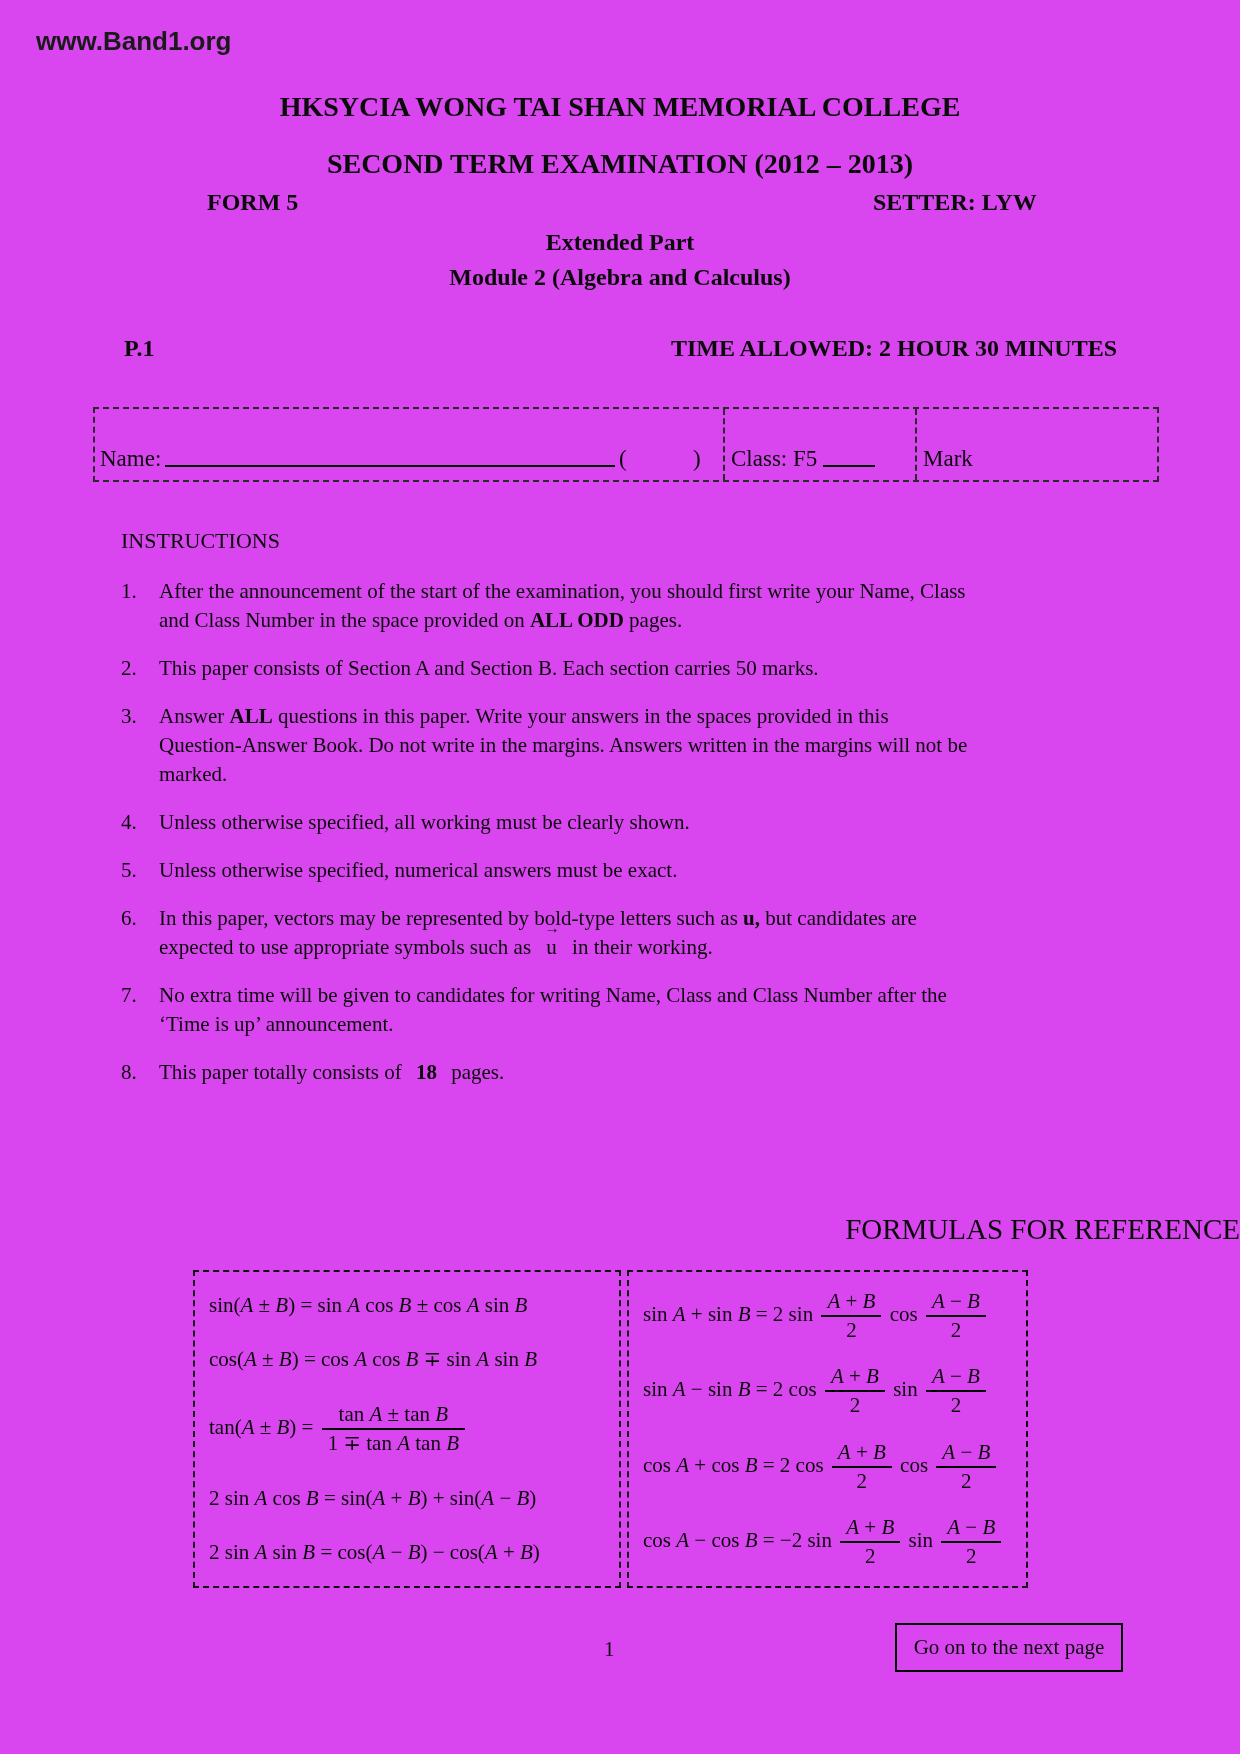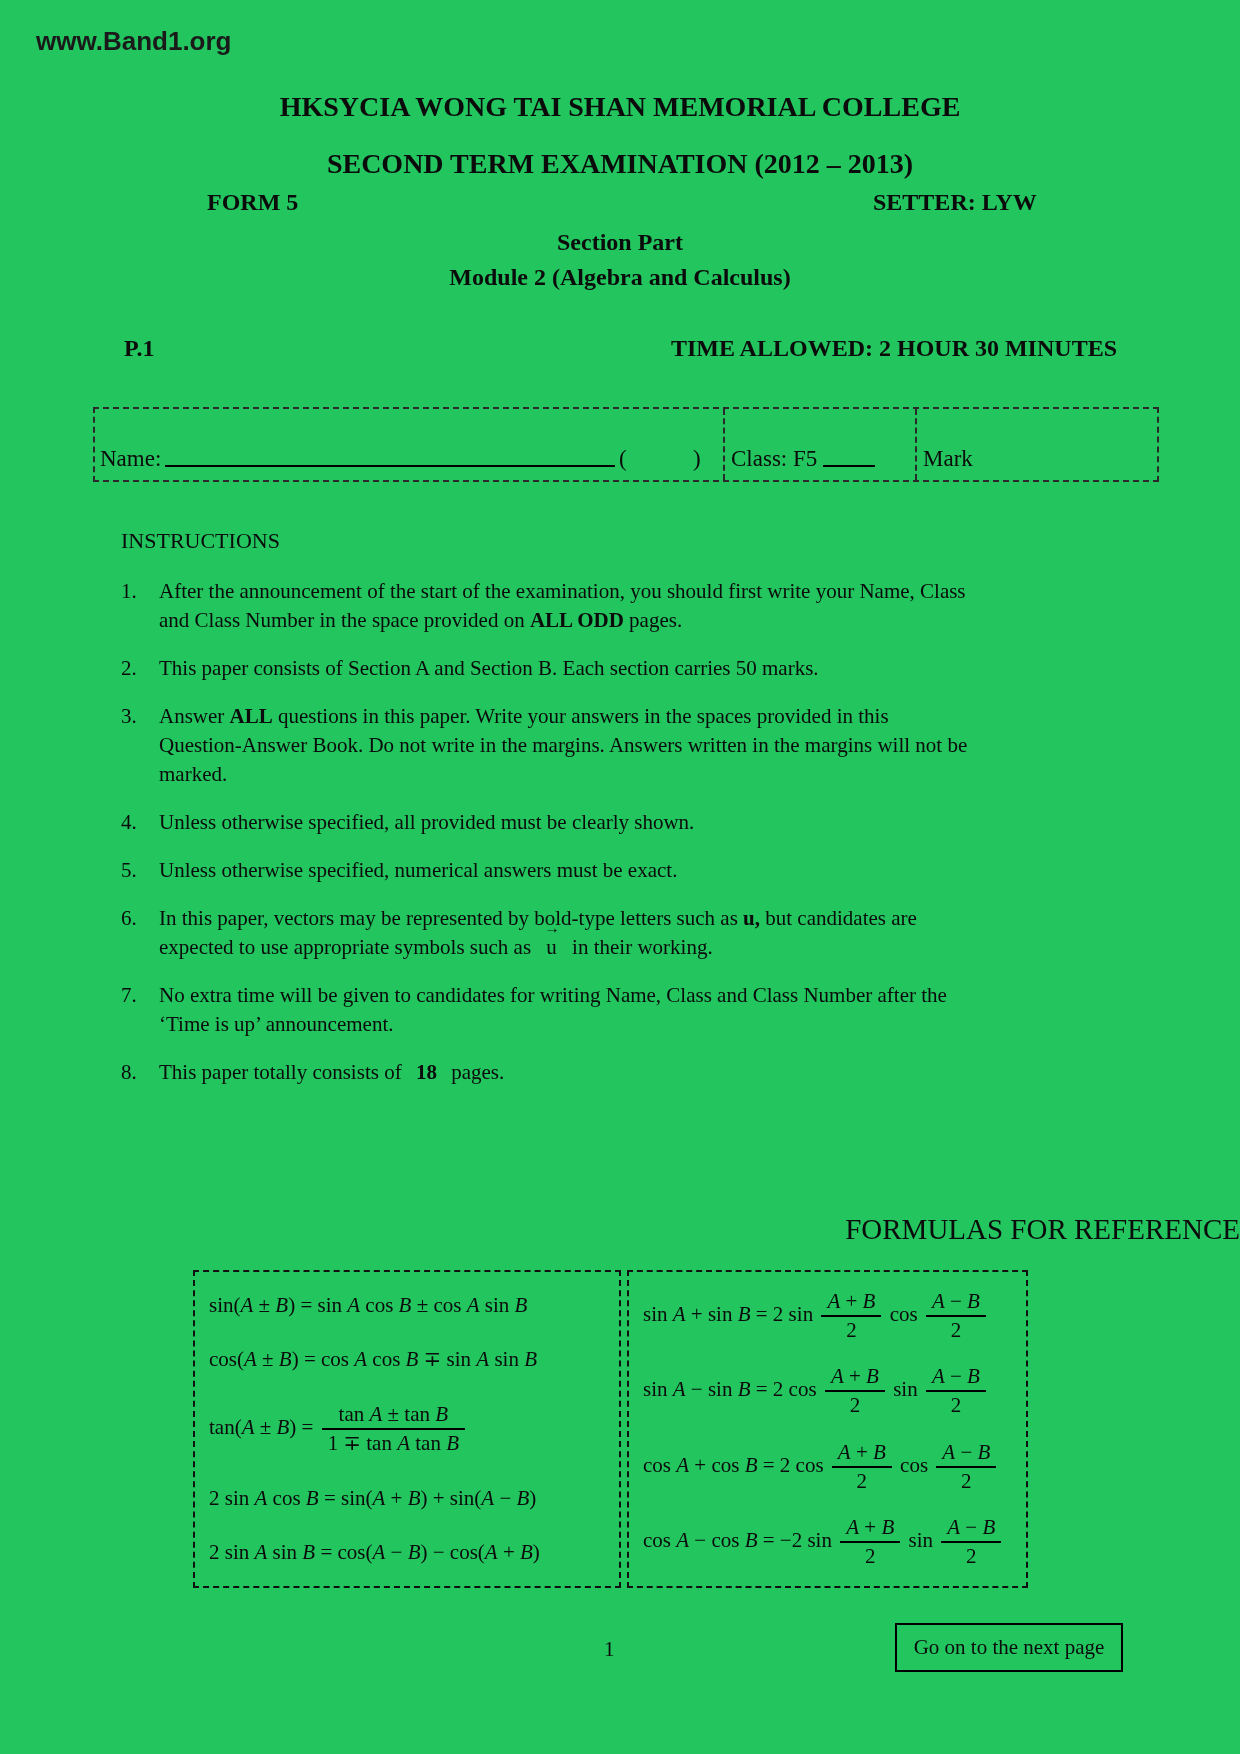--- a/index.html
+++ b/index.html
@@ -1,19 +1,19 @@
 <!DOCTYPE html>
 <html><head>
 <meta charset="utf-8">
 <style>
   html,body{margin:0;padding:0;background:#e8e8e8;}
   .page{
     position:relative;
     width:1240px;height:1754px;
-    background:#22c55e;
+    background:#d946ef;
     font-family:"Liberation Serif","DejaVu Serif",serif;
     color:#0b0b0b;
     overflow:hidden;
   }
   .abs{position:absolute;}
   .center{left:0;right:0;text-align:center;}
   .watermark{
     left:36px;top:26px;
     font-family:"Liberation Sans","DejaVu Sans",sans-serif;
     font-size:26px;font-weight:600;color:#1a1a1a;
@@ -75,21 +75,21 @@
 <div class="page">
 
   <div class="abs watermark">www.Band1.org</div>
 
   <div class="abs center title-line" style="top:91px;">HKSYCIA WONG TAI SHAN MEMORIAL COLLEGE</div>
   <div class="abs center title-line" style="top:127px;margin-top:21px;">SECOND TERM EXAMINATION (2012 – 2013)</div>
 
   <div class="abs hdr-row" style="left:207px;top:189px;">FORM 5</div>
   <div class="abs hdr-row" style="left:873px;top:189px;">SETTER: LYW</div>
 
-  <div class="abs center sub-line" style="top:229px;">Section Part</div>
+  <div class="abs center sub-line" style="top:229px;">Extended Part</div>
   <div class="abs center sub-line" style="top:264px;">Module 2 (Algebra and Calculus)</div>
 
   <div class="abs pg-row" style="left:124px;top:335px;">P.1</div>
   <div class="abs pg-row" style="right:123px;top:335px;">TIME ALLOWED: 2 HOUR 30 MINUTES</div>
 
   <div class="abs name-box">
     <span class="vdiv" style="left:628px;"></span>
     <span class="vdiv" style="left:820px;"></span>
 
     <span class="nb-item" style="left:5px;">Name:</span>
@@ -116,21 +116,21 @@
         <div class="instr-txt">This paper consists of Section A and Section B. Each section carries 50 marks.</div>
       </div>
       <div class="instr-item">
         <div class="instr-num">3.</div>
         <div class="instr-txt">Answer <b>ALL</b> questions in this paper. Write your answers in the spaces provided in this
 Question-Answer Book. Do not write in the margins. Answers written in the margins will not be
 marked.</div>
       </div>
       <div class="instr-item">
         <div class="instr-num">4.</div>
-        <div class="instr-txt">Unless otherwise specified, all provided must be clearly shown.</div>
+        <div class="instr-txt">Unless otherwise specified, all working must be clearly shown.</div>
       </div>
       <div class="instr-item">
         <div class="instr-num">5.</div>
         <div class="instr-txt">Unless otherwise specified, numerical answers must be exact.</div>
       </div>
       <div class="instr-item">
         <div class="instr-num">6.</div>
         <div class="instr-txt">In this paper, vectors may be represented by bold-type letters such as <b>u,</b> but candidates are
 expected to use appropriate symbols such as <span class="vec">u<span class="arrow">→</span></span> in their working.</div>
       </div>

